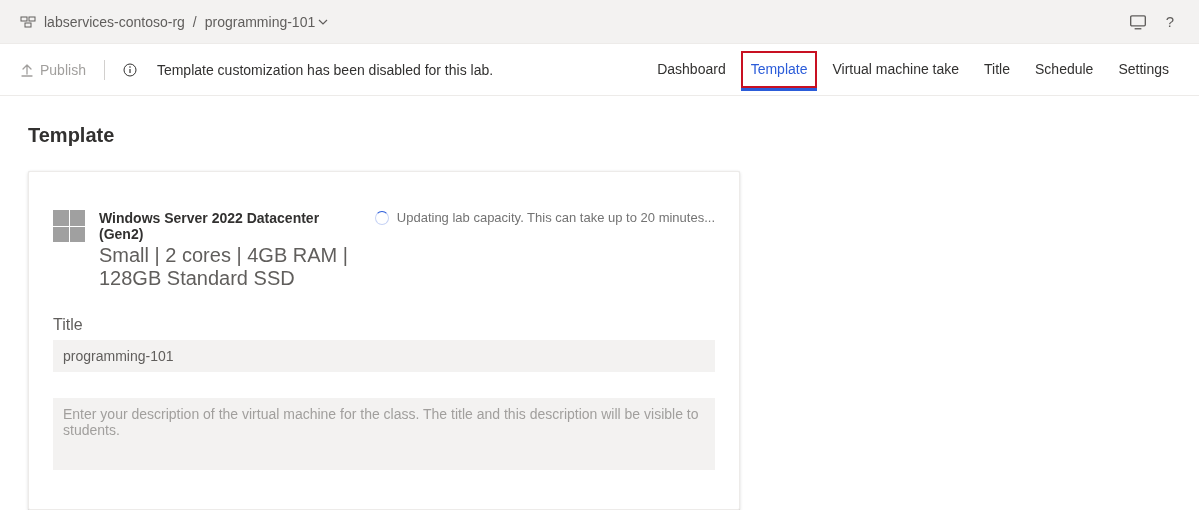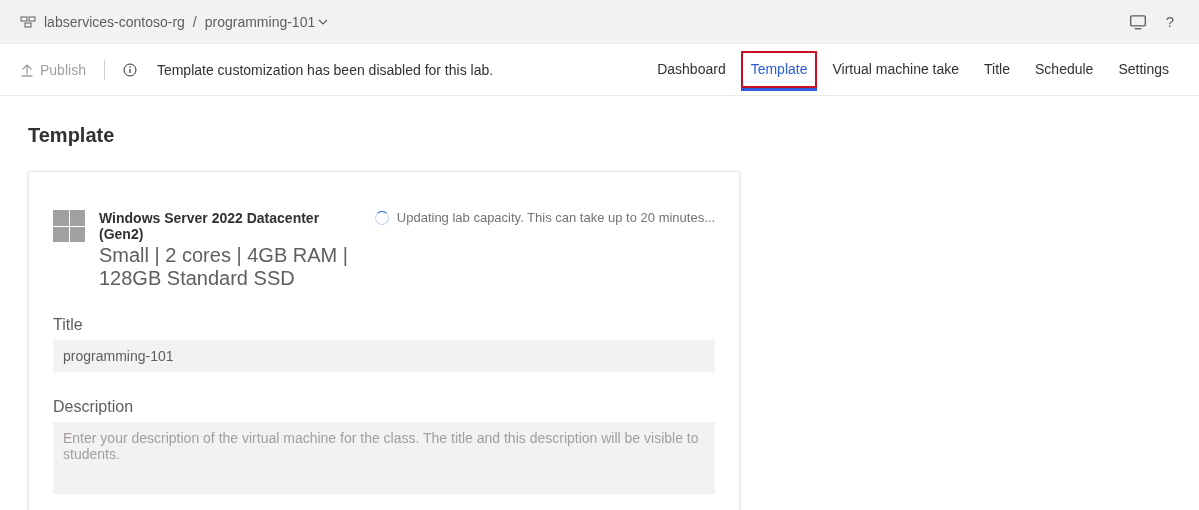--- a/index.html
+++ b/index.html
@@ -139,17 +139,16 @@
         <span>Updating lab capacity. This can take up to 20 minutes...</span>
       </div>
     </div>
 
     <div class="field-block">
       <div class="field-label">Title</div>
       <input class="field-input readonlyish" value="programming-101" style="">
     </div>
 
     <div class="field-block">
-      <div class="field-label">Description</div>
       <textarea class="field-textarea" placeholder="Enter your description of the virtual machine for the class. The title and this description will be visible to students." style=""></textarea>
     </div>
   </div>
 </div>
 
 </body></html>

